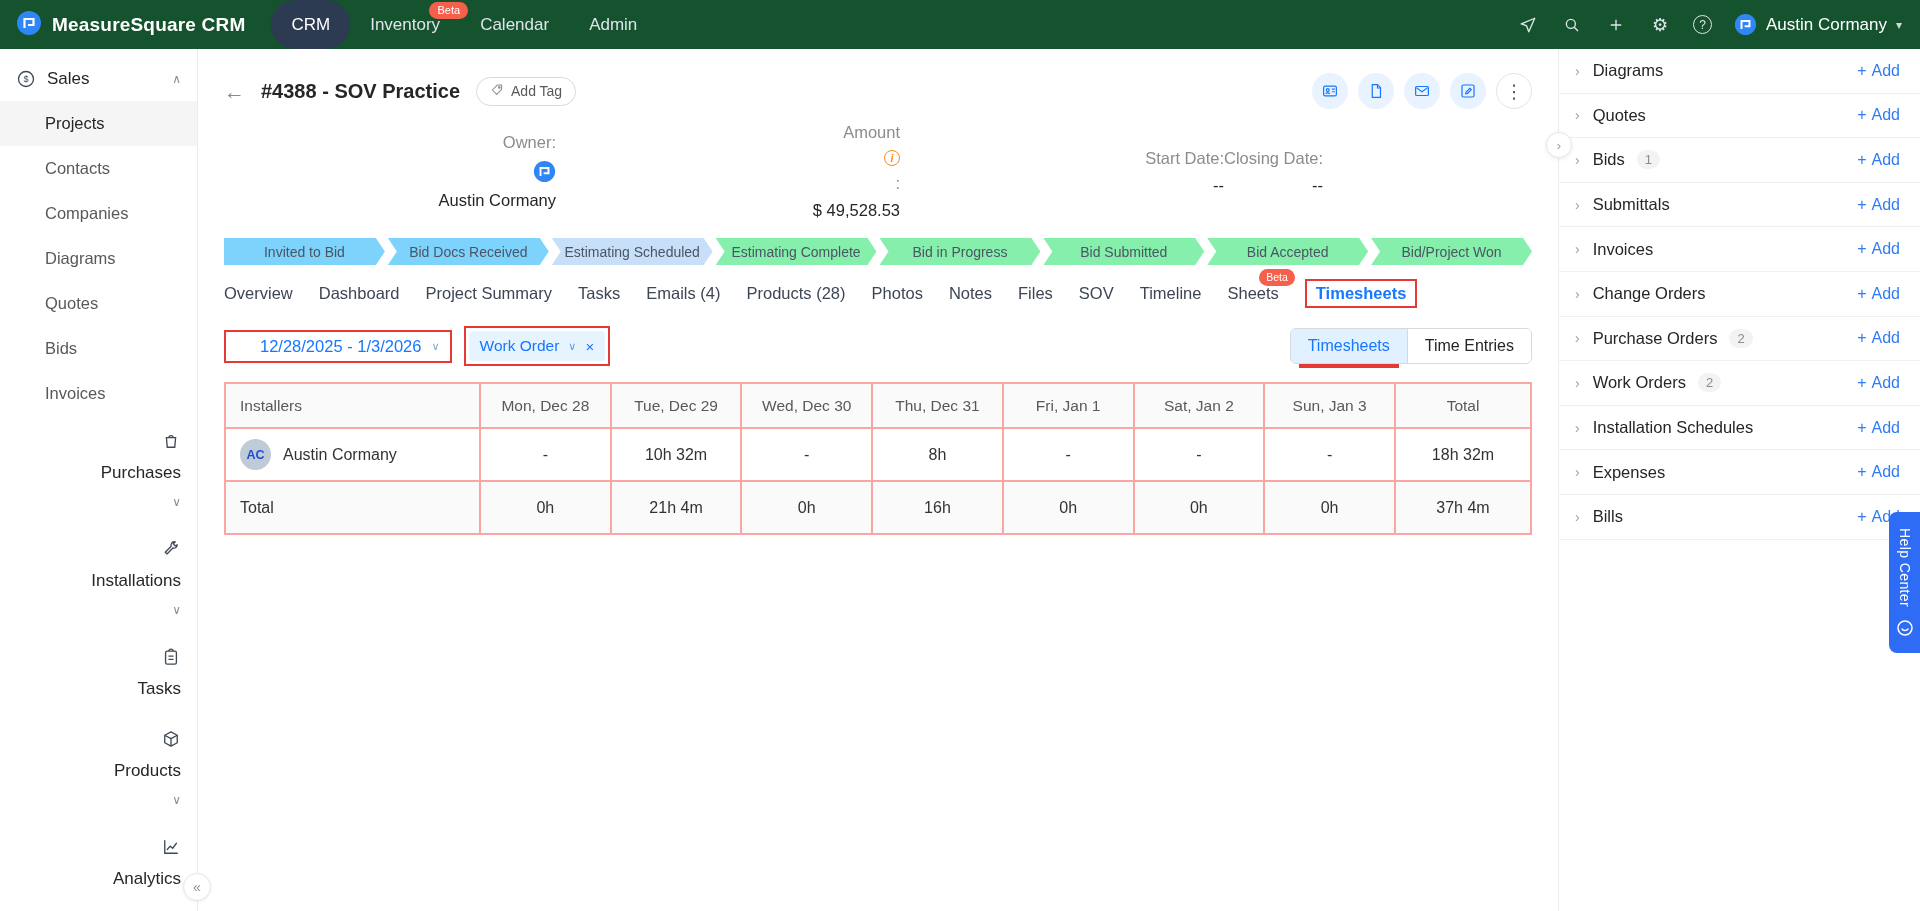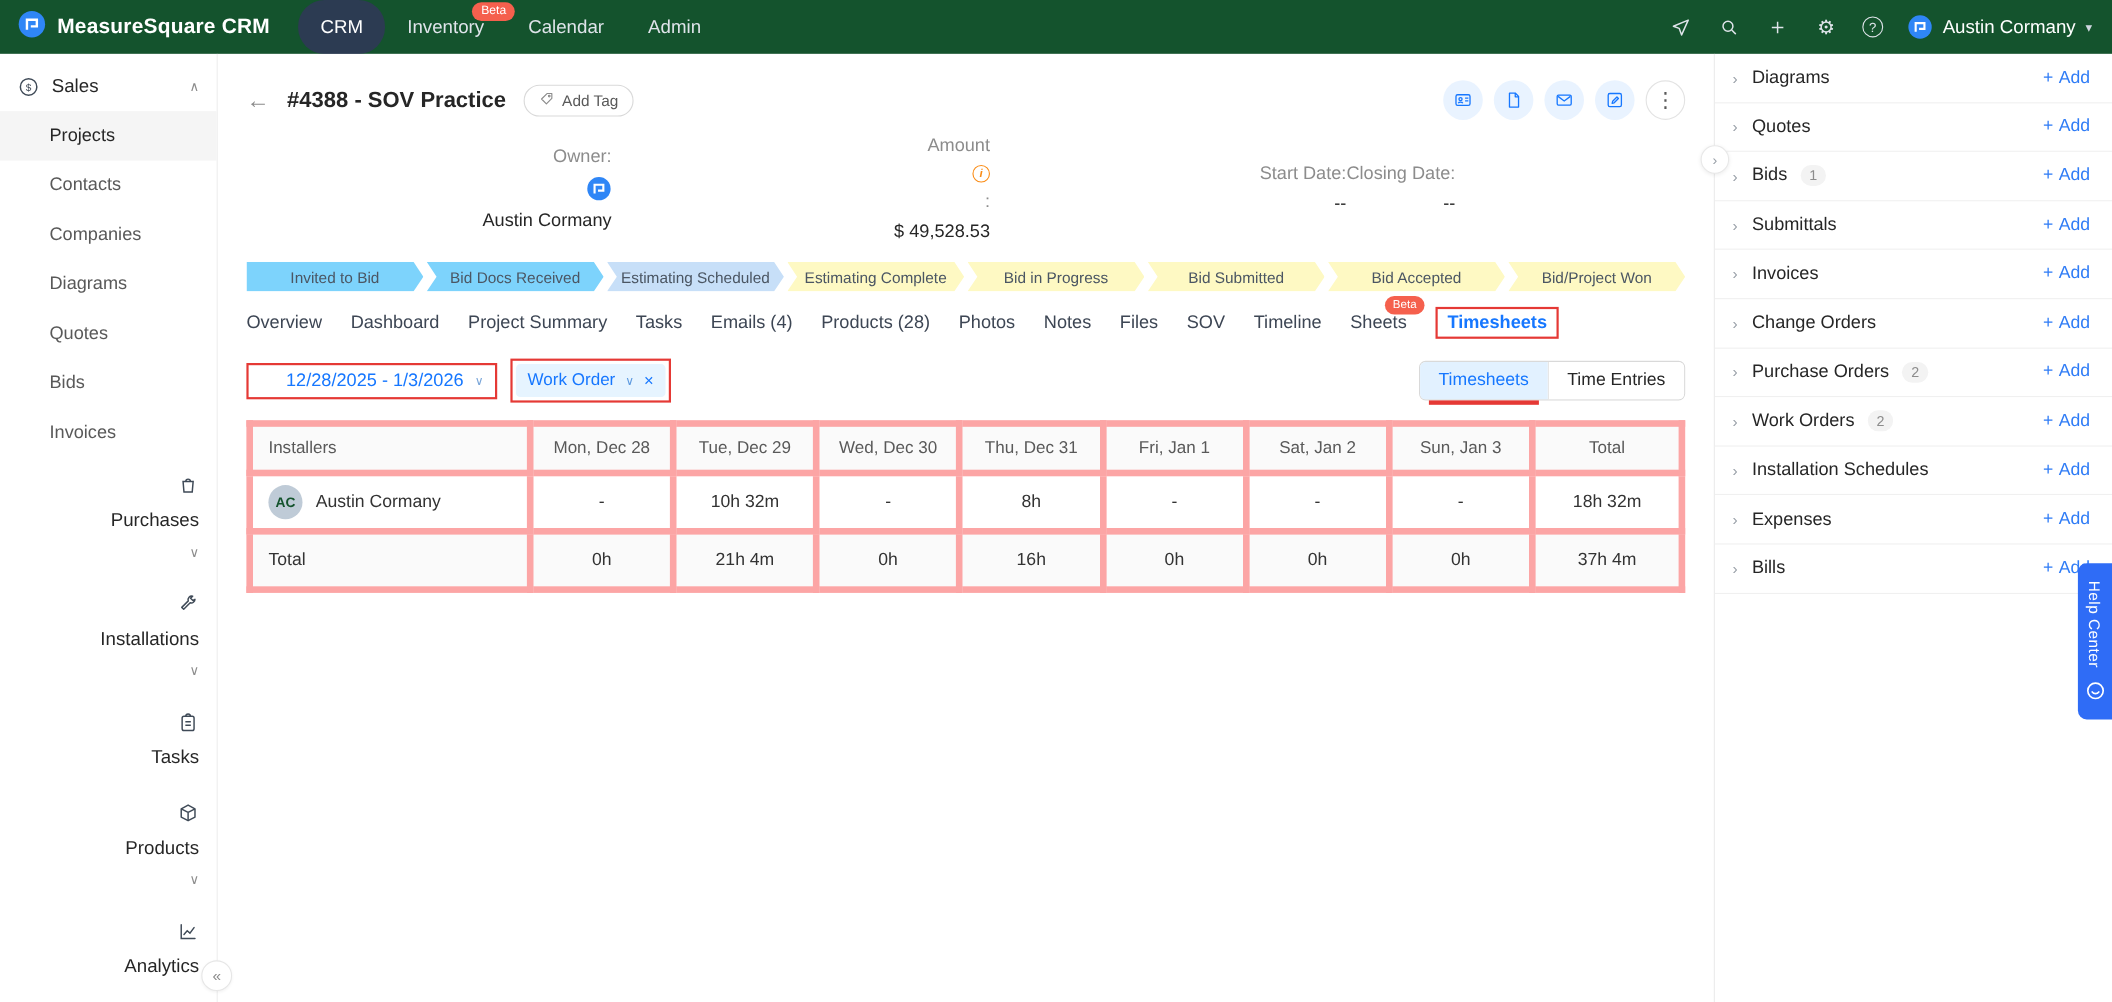--- a/index.html
+++ b/index.html
@@ -59,21 +59,21 @@
   .info-group.start{width:324px;}
   .info-label{color:#8c8c8c;}
   .info-value{color:#262626;}
   .mini-avatar{width:23px;height:23px;border-radius:50%;overflow:hidden;flex:none;display:flex;}
   .info-icon{width:16px;height:16px;border-radius:50%;border:1.5px solid #fa8c16;color:#fa8c16;font-size:10.5px;
              display:flex;align-items:center;justify-content:center;font-weight:700;font-style:italic;cursor:pointer;}
 
   
   .stages{display:flex;gap:3px;margin:4px 0 0;}
   .stage{flex:1;height:27px;display:flex;align-items:center;justify-content:center;font-size:14px;color:#4b5663;
-         background:#fef9c3;cursor:pointer;white-space:nowrap;
+         background:#86efac;cursor:pointer;white-space:nowrap;
          clip-path:polygon(0 0,calc(100% - 9px) 0,100% 50%,calc(100% - 9px) 100%,0 100%,9px 50%);}
   .stage:first-child{clip-path:polygon(0 0,calc(100% - 9px) 0,100% 50%,calc(100% - 9px) 100%,0 100%);}
   .stage.done{background:#7dd3fc;}
   .stage.current{background:#c7dff8;}
 
   
   .tabs{display:flex;align-items:center;gap:26px;padding:14px 0 2px;font-size:16.5px;color:#3d4654;}
   .tab{white-space:nowrap;position:relative;padding:4px 0;cursor:pointer;}
   .tab.active{color:#1677ff;font-weight:700;}
   .tab-badge{position:absolute;top:-11px;right:-16px;background:#f5604d;color:#fff;font-size:10.5px;
@@ -93,26 +93,26 @@
   .chip-caret{font-size:11px;color:#5e9ae0;}
   .chip-x{font-size:15px;cursor:pointer;}
   .toggle{margin-left:auto;display:flex;border:1px solid #d9d9d9;border-radius:6px;position:relative;background:#fff;}
   .toggle-btn{padding:8px 17px;font-size:16px;color:#262626;cursor:pointer;background:#fff;border-radius:5px 0 0 5px;}
   .toggle-btn.active{background:#e2f1ff;color:#1677ff;}
   .toggle-btn + .toggle-btn{border-left:1px solid #d9d9d9;border-radius:0 5px 5px 0;}
   .toggle-underline{position:absolute;left:8px;bottom:-5px;width:100px;height:4px;background:#e53935;}
 
   
   .ts-table{width:100%;border-collapse:collapse;table-layout:fixed;margin-top:2px;}
-  .ts-table th,.ts-table td{border:6px solid #fca5a5;}
+  .ts-table th,.ts-table td{border:2px solid #fca5a5;}
   .ts-table th{background:#fafafa;font-weight:400;color:#595959;font-size:15.5px;height:45px;text-align:center;}
   .ts-table th:first-child{text-align:left;padding-left:14px;}
   .ts-table td{height:53px;text-align:center;font-size:16px;color:#333;}
   .installer-cell{display:flex;align-items:center;gap:12px;padding-left:13px;}
-  .tbl-avatar{width:31px;height:31px;border-radius:50%;background:#bfcbd7;color:#14532d;font-size:12.5px;
+  .tbl-avatar{width:31px;height:31px;border-radius:50%;background:#bfcbd7;color:#1d4ed8;font-size:12.5px;
               display:flex;align-items:center;justify-content:center;font-weight:600;flex:none;}
   .total-row td{background:#fafafa;}
   .total-row td:first-child,
   .ts-table td.name-td{text-align:left;}
   .total-row td:first-child{padding-left:14px;}
 
   
   .rightpanel{width:362px;border-left:1px solid #ececec;position:relative;flex:none;background:#fff;}
   .rp-row{display:flex;align-items:center;height:44.6px;padding:0 20px 0 16px;border-bottom:1px solid #f0f0f0;cursor:pointer;}
   .rp-chev{color:#9aa1a9;font-size:14px;margin-right:13px;}

